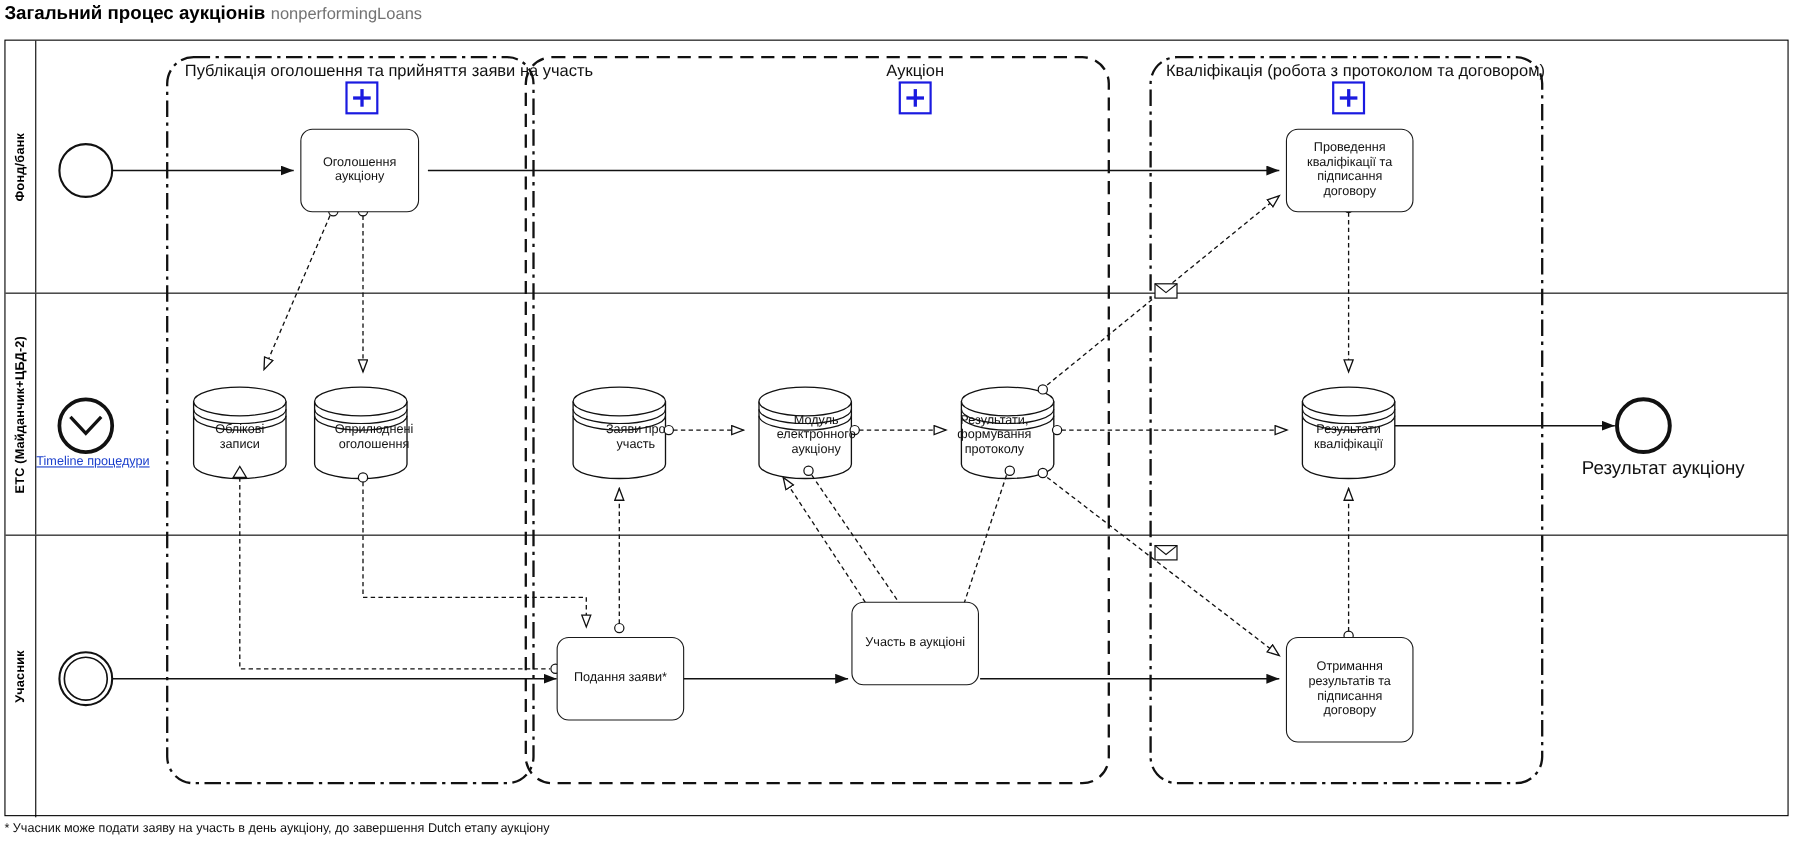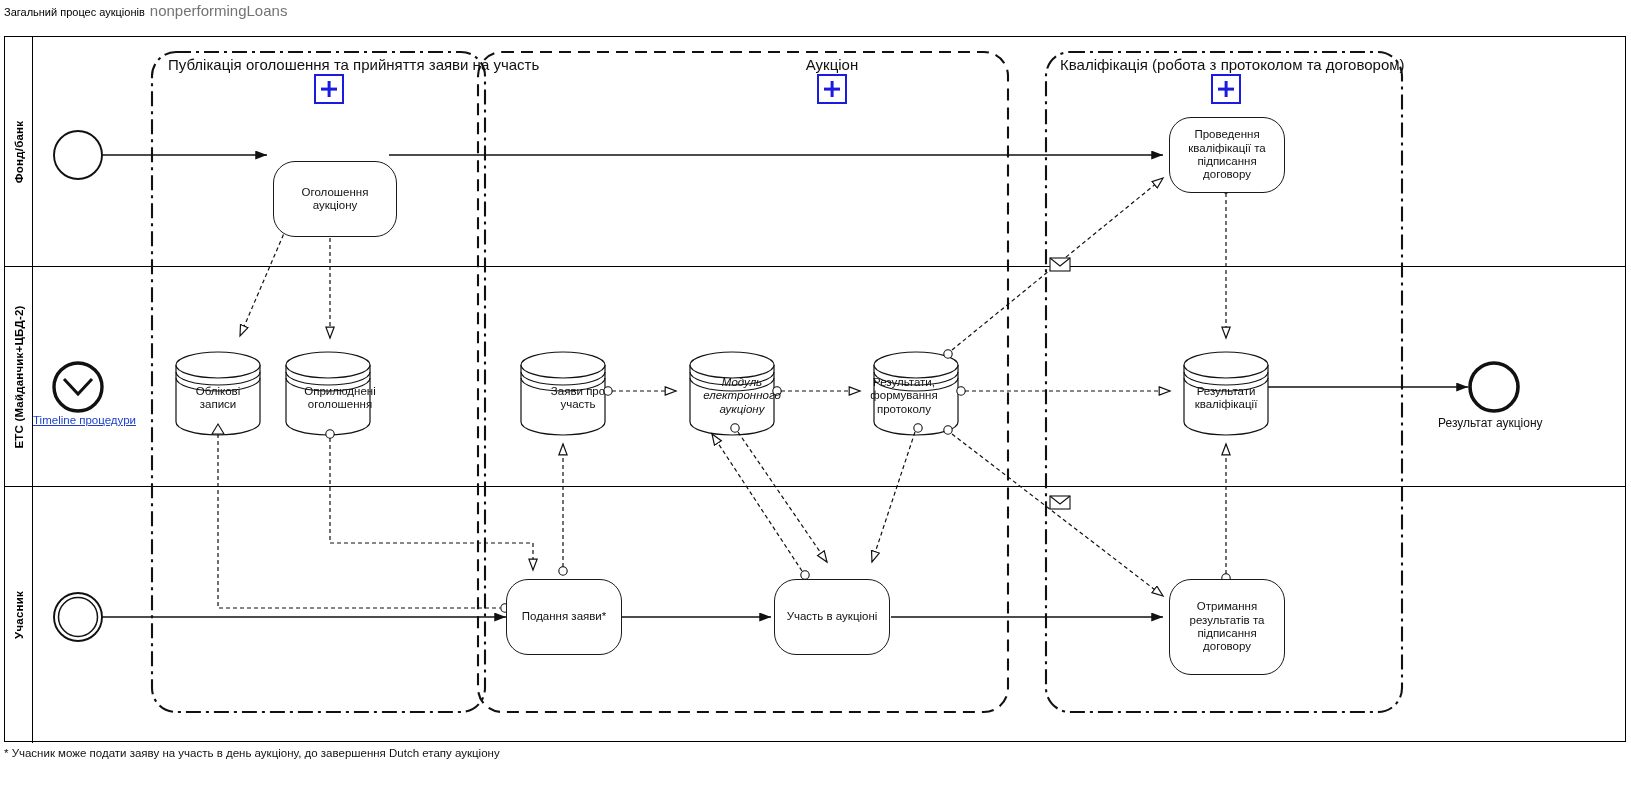--- a/index.html
+++ b/index.html
@@ -1,40 +1,40 @@
 <!DOCTYPE html>
 <html><head>
 <meta charset="utf-8">
 <style>
   html,body{margin:0;padding:0;background:#ffffff;}
   body{width:1631px;height:789px;font-family:"Liberation Sans",sans-serif;color:#000;overflow:hidden;position:relative;}
 
   
   #title-bar{position:absolute;left:4px;top:2px;white-space:nowrap;}
-  #title-main{font-size:11px;font-weight:normal;color:#000;}
+  #title-main{font-size:17px;font-weight:bold;color:#000;}
   #title-sub{font-size:15px;font-weight:normal;color:#737373;margin-left:5px;}
 
   
   #pool{position:absolute;left:4px;top:36px;width:1622px;height:706px;border:1.6px solid #000;box-sizing:border-box;}
   .lane{position:absolute;left:0;width:100%;box-sizing:border-box;border-bottom:1.6px solid #000;}
   .lane.last{border-bottom:none;}
   .lane-head{position:absolute;left:0;top:0;width:28px;height:100%;border-right:1.6px solid #000;box-sizing:border-box;}
   .lane-head span{display:block;position:absolute;left:50%;top:50%;transform:translate(-50%,-50%) rotate(-90deg);
      white-space:nowrap;font-size:11.5px;font-weight:bold;letter-spacing:.2px;}
 
   
   #canvas{position:absolute;left:0;top:0;width:1631px;height:789px;pointer-events:none;}
 
   
-  .task{position:absolute;box-sizing:border-box;border:1.3px solid #1a1a1a;border-radius:22px;background:#fff;
+  .task{position:absolute;box-sizing:border-box;border:1.3px solid #1a1a1a;border-radius:11px;background:#fff;
         display:flex;align-items:center;justify-content:center;text-align:center;font-size:11.5px;line-height:13.4px;color:#111;padding:3px 5px;}
   .store-label{position:absolute;text-align:center;font-size:11.5px;line-height:13.4px;color:#111;
         display:flex;align-items:center;justify-content:center;pointer-events:none;}
   .grp-label{position:absolute;font-size:15px;color:#111;white-space:nowrap;text-align:center;}
-  .evt-label{position:absolute;font-size:12px;color:#111;white-space:nowrap;}
+  .evt-label{position:absolute;font-size:17px;color:#111;white-space:nowrap;}
   .plus-box{position:absolute;width:30px;height:30px;border:2.6px solid #1a1ae0;box-sizing:border-box;background:#fff;}
   .plus-box:before,.plus-box:after{content:"";position:absolute;background:#1a1ae0;}
   .plus-box:before{left:50%;top:5px;bottom:5px;width:2.8px;transform:translateX(-50%);}
   .plus-box:after{top:50%;left:5px;right:5px;height:2.8px;transform:translateY(-50%);}
 
   #timeline-link{position:absolute;font-size:11.5px;color:#1b3fcc;text-decoration:underline;cursor:pointer;white-space:nowrap;}
   #footnote{position:absolute;left:4px;top:747px;font-size:11.5px;color:#111;white-space:nowrap;}
 </style>
 </head>
 <body>
@@ -230,34 +230,34 @@
 
 <div class="grp-label" style="left:168px;top:56px;width:320px;">Публікація оголошення та прийняття заяви на участь</div>
 <div class="plus-box" style="left:314px;top:74px;"></div>
 
 <div class="grp-label" style="left:692px;top:56px;width:280px;">Аукціон</div>
 <div class="plus-box" style="left:817px;top:74px;"></div>
 
 <div class="grp-label" style="left:1060px;top:56px;width:330px;">Кваліфікація (робота з протоколом та договором)</div>
 <div class="plus-box" style="left:1211px;top:74px;"></div>
 
-<div class="task" style="left:273px;top:117px;width:124px;height:76px;margin-top:44px;">Оголошення аукціону</div>
+<div class="task" style="left:273px;top:117px;width:108px;height:76px;">Оголошення аукціону</div>
 
 <div class="task" style="left:1169px;top:117px;width:116px;height:76px;">Проведення кваліфікації та підписання договору</div>
 
 <div class="task" style="left:506px;top:579px;width:116px;height:76px;">Подання заяви*</div>
 
-<div class="task" style="left:774px;top:579px;width:116px;height:76px;">Участь в аукціоні</div>
+<div class="task" style="left:774px;top:547px;width:116px;height:76px;">Участь в аукціоні</div>
 
 <div class="task" style="left:1169px;top:579px;width:116px;height:96px;">Отримання результатів та підписання договору</div>
 
 <div class="store-label" style="left:178px;top:378px;width:80px;height:40px;">Облікові записи</div>
 <div class="store-label" style="left:300px;top:378px;width:80px;height:40px;">Оприлюднені оголошення</div>
 <div class="store-label" style="left:523px;top:378px;width:80px;height:40px;padding-left:15px;">Заяви про участь</div>
-<div class="store-label" style="left:690px;top:372px;width:104px;height:48px;font-style:italic;">Модуль електронного аукціону</div>
+<div class="store-label" style="left:690px;top:372px;width:104px;height:48px;">Модуль електронного аукціону</div>
 <div class="store-label" style="left:874px;top:372px;width:60px;height:48px;">Результати, формування протоколу</div>
 <div class="store-label" style="left:1186px;top:378px;width:80px;height:40px;">Результати кваліфікації</div>
 
 <div class="evt-label" style="left:1438px;top:416px;">Результат аукціону</div>
 
 <div id="timeline-link" style="left:33px;top:414px;">Timeline процедури</div>
 
 <div id="footnote">* Учасник може подати заяву на участь в день аукціону, до завершення Dutch етапу аукціону</div>
 
 </body></html>

